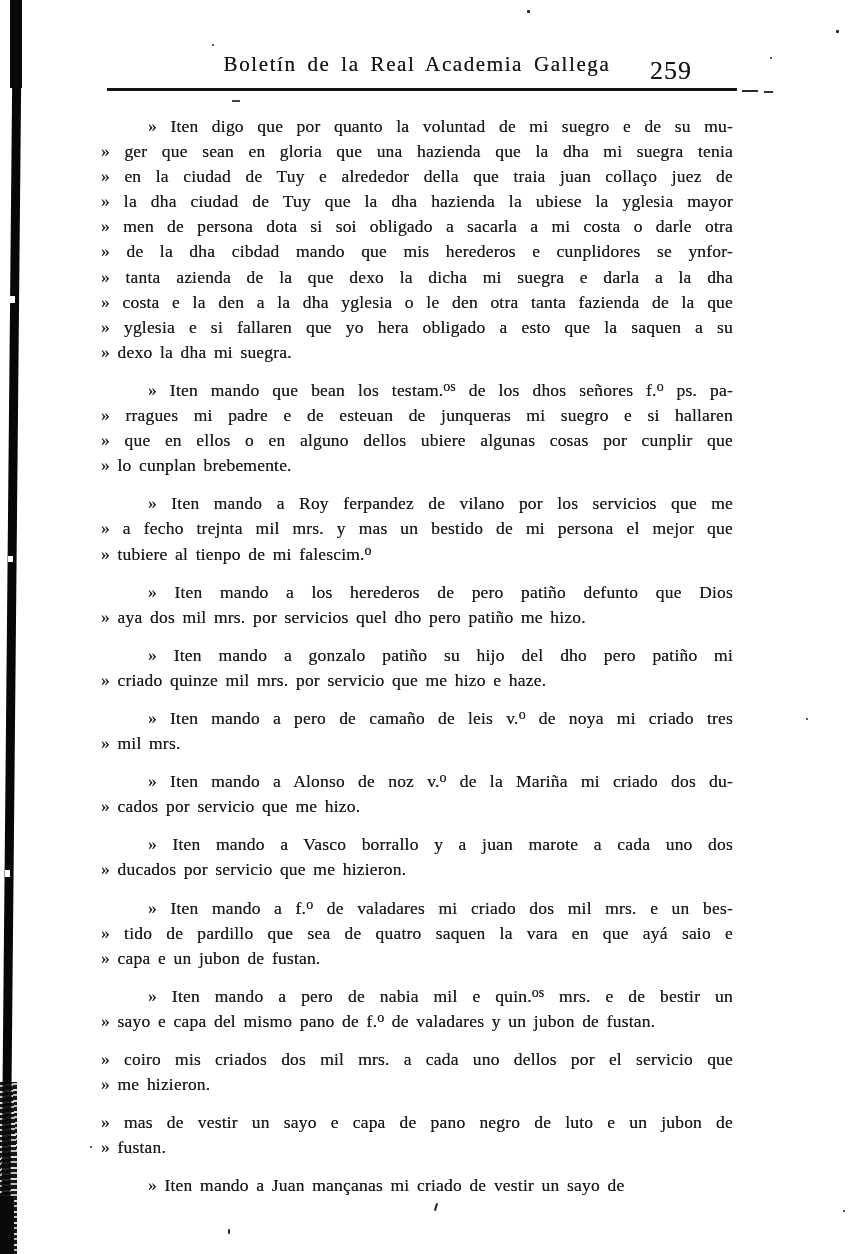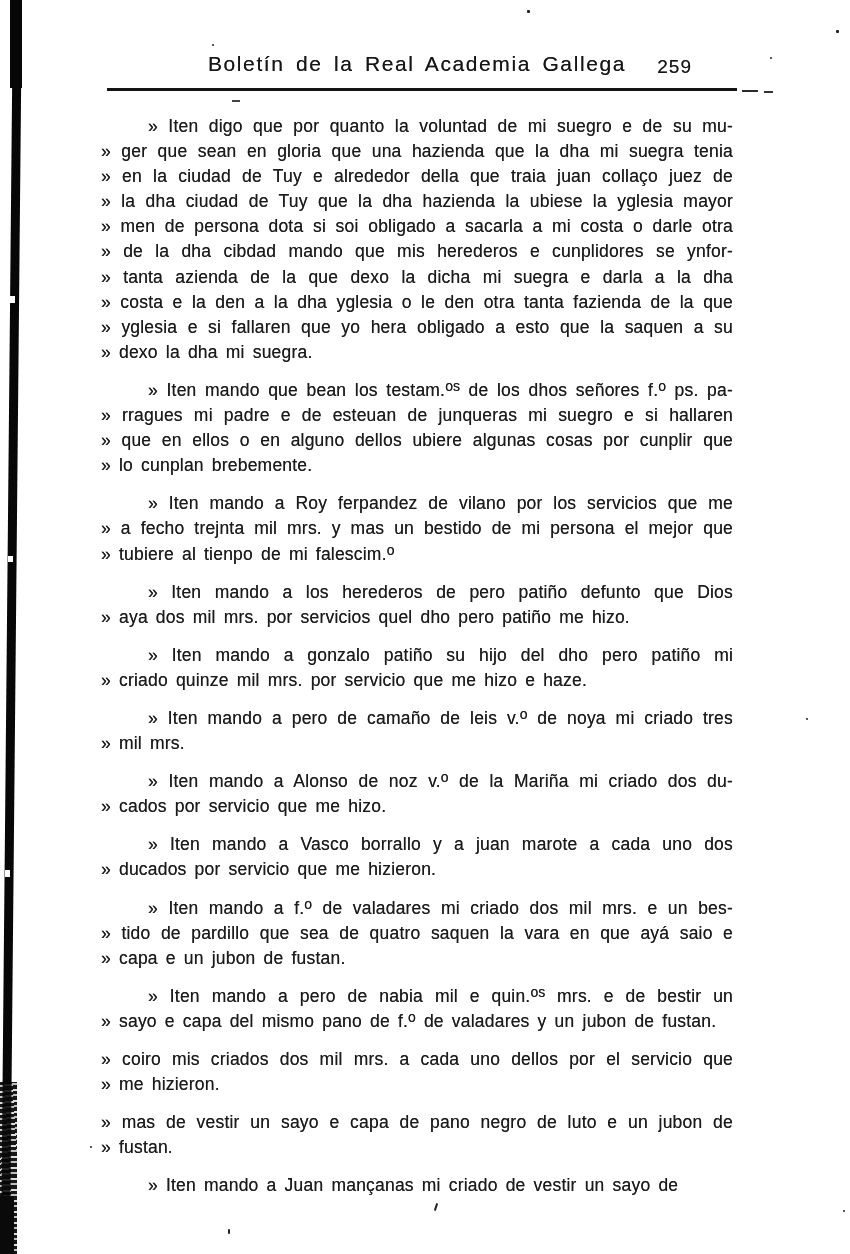--- a/index.html
+++ b/index.html
@@ -2,21 +2,21 @@
 <html><head>
 <meta charset="utf-8">
 <style>
   html,body { margin:0; padding:0; background:#e8e8e4; }
   .page {
     position:relative;
     width:850px; height:1254px;
     margin:0 auto;
     background:#ffffff;
     overflow:hidden;
-    font-family:Liberation Sans, sans-serif;
+    font-family:Liberation Serif, serif;
     color:#1b1b1b;
   }
 
   
   .edge-bar {
     position:absolute; left:13px; top:-4px; width:9px; height:1270px;
     background:#070707;
     transform:rotate(0.55deg); transform-origin:top left;
   }
   .edge-cap { position:absolute; left:10px; top:0; width:12px; height:88px; background:#070707; }
@@ -35,21 +35,21 @@
   
   .header { position:absolute; left:88px; top:52px; width:658px; text-align:center; }
   .header-title {
     display:inline-block;
     font-size:21px; letter-spacing:1.6px; word-spacing:4px;
     color:#161616;
     text-shadow:0 0 0.5px rgba(10,10,10,0.7);
   }
   .page-number {
     position:absolute; top:56px; right:158px;
-    font-size:19px; letter-spacing:1px; color:#161616;
+    font-size:26px; letter-spacing:1px; color:#161616;
     text-shadow:0 0 0.5px rgba(10,10,10,0.6);
   }
   .header-rule { position:absolute; left:107px; top:88px; width:630px; height:2.5px; background:#141414; }
   .rule-dash1 { position:absolute; left:742px; top:90px; width:16px; height:2px; background:#2a2a2a; }
   .rule-dash2 { position:absolute; left:764px; top:91px; width:9px;  height:2px; background:#333333; }
   .rule-dash3 { position:absolute; left:232px; top:100px; width:8px; height:2px; background:#444444; }
 
   
   .body-text {
     position:absolute; left:88px; top:101px; width:658px;

